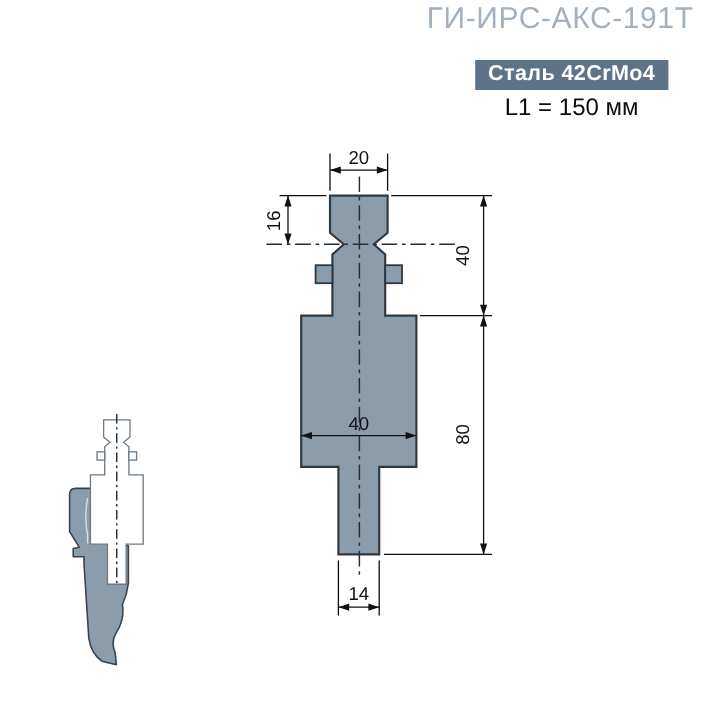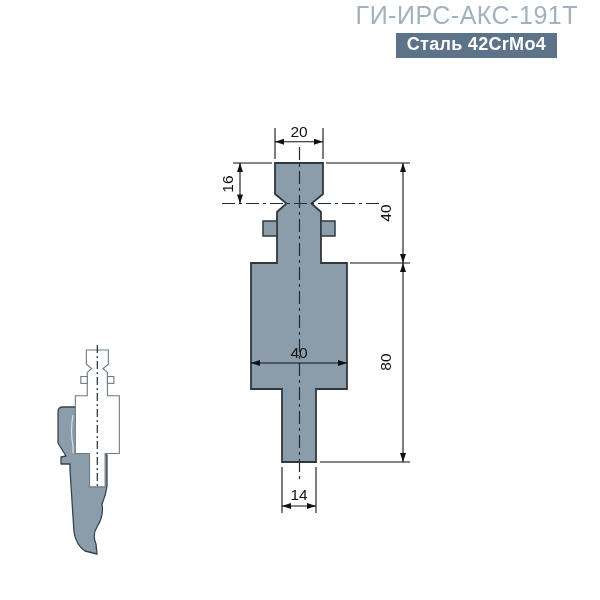--- a/index.html
+++ b/index.html
@@ -12,37 +12,38 @@
     font-size:25px;font-weight:500;letter-spacing:.5px;
     color:#a3b1bf;white-space:nowrap;
   }
   .hdr-col{
     position:absolute;top:33px;right:43px;
     display:flex;flex-direction:column;align-items:center;
   }
   .hdr-badge{
     background:#5c7389;color:#ffffff;
     font-size:18px;font-weight:700;letter-spacing:.3px;
-    padding:1px 11px 3px;white-space:nowrap;
+    padding:1px 11px 3px;white-space:nowrap;margin-top:17px;
   }
   .hdr-l1{
     margin-top:4px;color:#0d0d0d;
     font-size:20px;font-weight:500;white-space:nowrap;
   }
   svg text{font-family:"Liberation Sans",sans-serif;font-size:15.5px;fill:#111;}
   .dimline{stroke:#111;stroke-width:1.1;fill:none;}
   .arr{fill:#111;stroke:none;}
   .cline{stroke:#1e2e3c;stroke-width:1.2;fill:none;}
 </style>
 </head>
 <body>
 
 <div class="hdr-title">ГИ-ИРС-АКС-191Т</div>
 <div class="hdr-col">
   <div class="hdr-badge">Сталь 42CrMo4</div>
+  <div class="hdr-l1">L1 = 150 мм</div>
 </div>
 
 <svg width="600" height="600" viewBox="0 0 600 600" style="position:absolute;left:0;top:0;">
 
   <g>
 
     <path d="M 63,407 Q 58,407 58,412 L 58,443 L 66,456 L 61,457 L 61,464 L 70,464 L 70,470
              L 74,532 Q 76,545 85,551 L 97,554 L 96,544 Q 92,535 97,527 Q 104,516 102,504
              Q 106,495 107,486 L 107,455 L 92,447 L 78,443 L 76,420 L 76,407 Z" fill="#8b9dab" stroke="#39424a" stroke-width="1.3" stroke-linejoin="round"></path>
     <path d="M 73,415 Q 70,431 73,446 L 73,453" fill="none" stroke="#d8dde1" stroke-width="1.2"></path>

